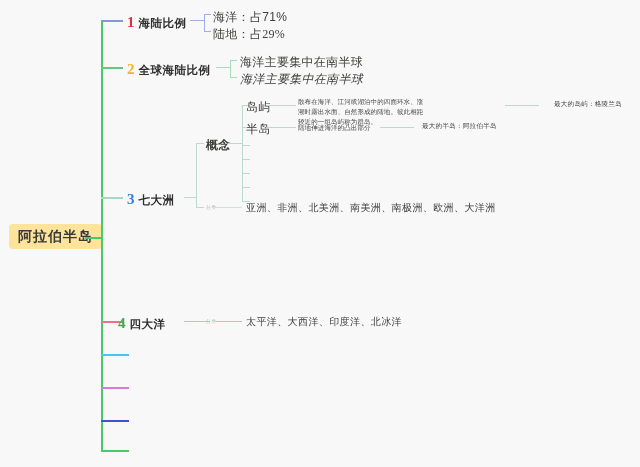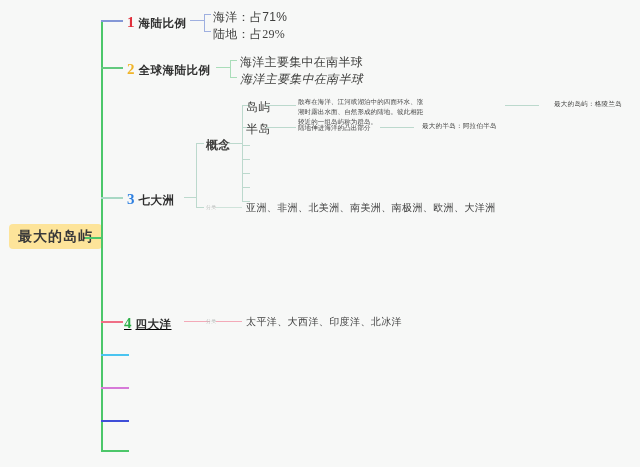--- a/index.html
+++ b/index.html
@@ -57,21 +57,21 @@
     position:absolute;white-space:nowrap;
     font-size:10px;color:#3f3f3f;line-height:1;letter-spacing:.4px;
   }
 </style>
 </head>
 <body>
 
 <div id="canvas">
 
   <div id="root-node">
-    <span>最大的岛屿</span>
+    <span>阿拉伯半岛</span>
   </div>
 
   <div class="line h" style="left:85px;top:237px;width:18px;background:#4cc76a;"></div>
 
   <div class="line v" style="left:101px;top:20px;height:432px;background:#4cc76a;"></div>
 
   <div class="line h" style="left:101px;top:20px;width:22px;background:#8497d6;"></div>
   <div class="l1" style="left:127px;top:14px;">
     <span class="num" style="color:#e0303c;">1</span><span class="txt">海陆比例</span>
   </div>
@@ -128,21 +128,21 @@
   <div class="line thin" style="left:242px;top:159px;width:8px;background:#bcd9cd;"></div>
   <div class="line thin" style="left:242px;top:173px;width:8px;background:#bcd9cd;"></div>
   <div class="line thin" style="left:242px;top:187px;width:8px;background:#bcd9cd;"></div>
   <div class="line thin" style="left:242px;top:201px;width:8px;background:#bcd9cd;"></div>
 
   <div class="tiny" style="left:206px;top:205px;">分类</div>
   <div class="line thin" style="left:216px;top:207px;width:26px;background:#cfe3da;"></div>
   <div class="list" style="left:246px;top:203px;">亚洲、非洲、北美洲、南美洲、南极洲、欧洲、大洋洲</div>
 
   <div class="line h" style="left:101px;top:321px;width:22px;background:#ef6f86;"></div>
-  <div class="l1" style="left:124px;top:315px;text-decoration:underline;">
+  <div class="l1" style="left:118px;top:315px;">
     <span class="num" style="color:#2fb14a;">4</span><span class="txt">四大洋</span>
   </div>
   <div class="line thin" style="left:184px;top:321px;width:26px;background:#f3aab8;"></div>
   <div class="tiny" style="left:206px;top:319px;">分类</div>
   <div class="line thin" style="left:216px;top:321px;width:26px;background:#f3aab8;"></div>
   <div class="list" style="left:246px;top:317px;">太平洋、大西洋、印度洋、北冰洋</div>
 
   <div class="line h" style="left:101px;top:354px;width:28px;background:#4ac4f0;"></div>
   <div class="line h" style="left:101px;top:387px;width:28px;background:#d67ad8;"></div>
   <div class="line h" style="left:101px;top:420px;width:28px;background:#3f4fd8;"></div>

